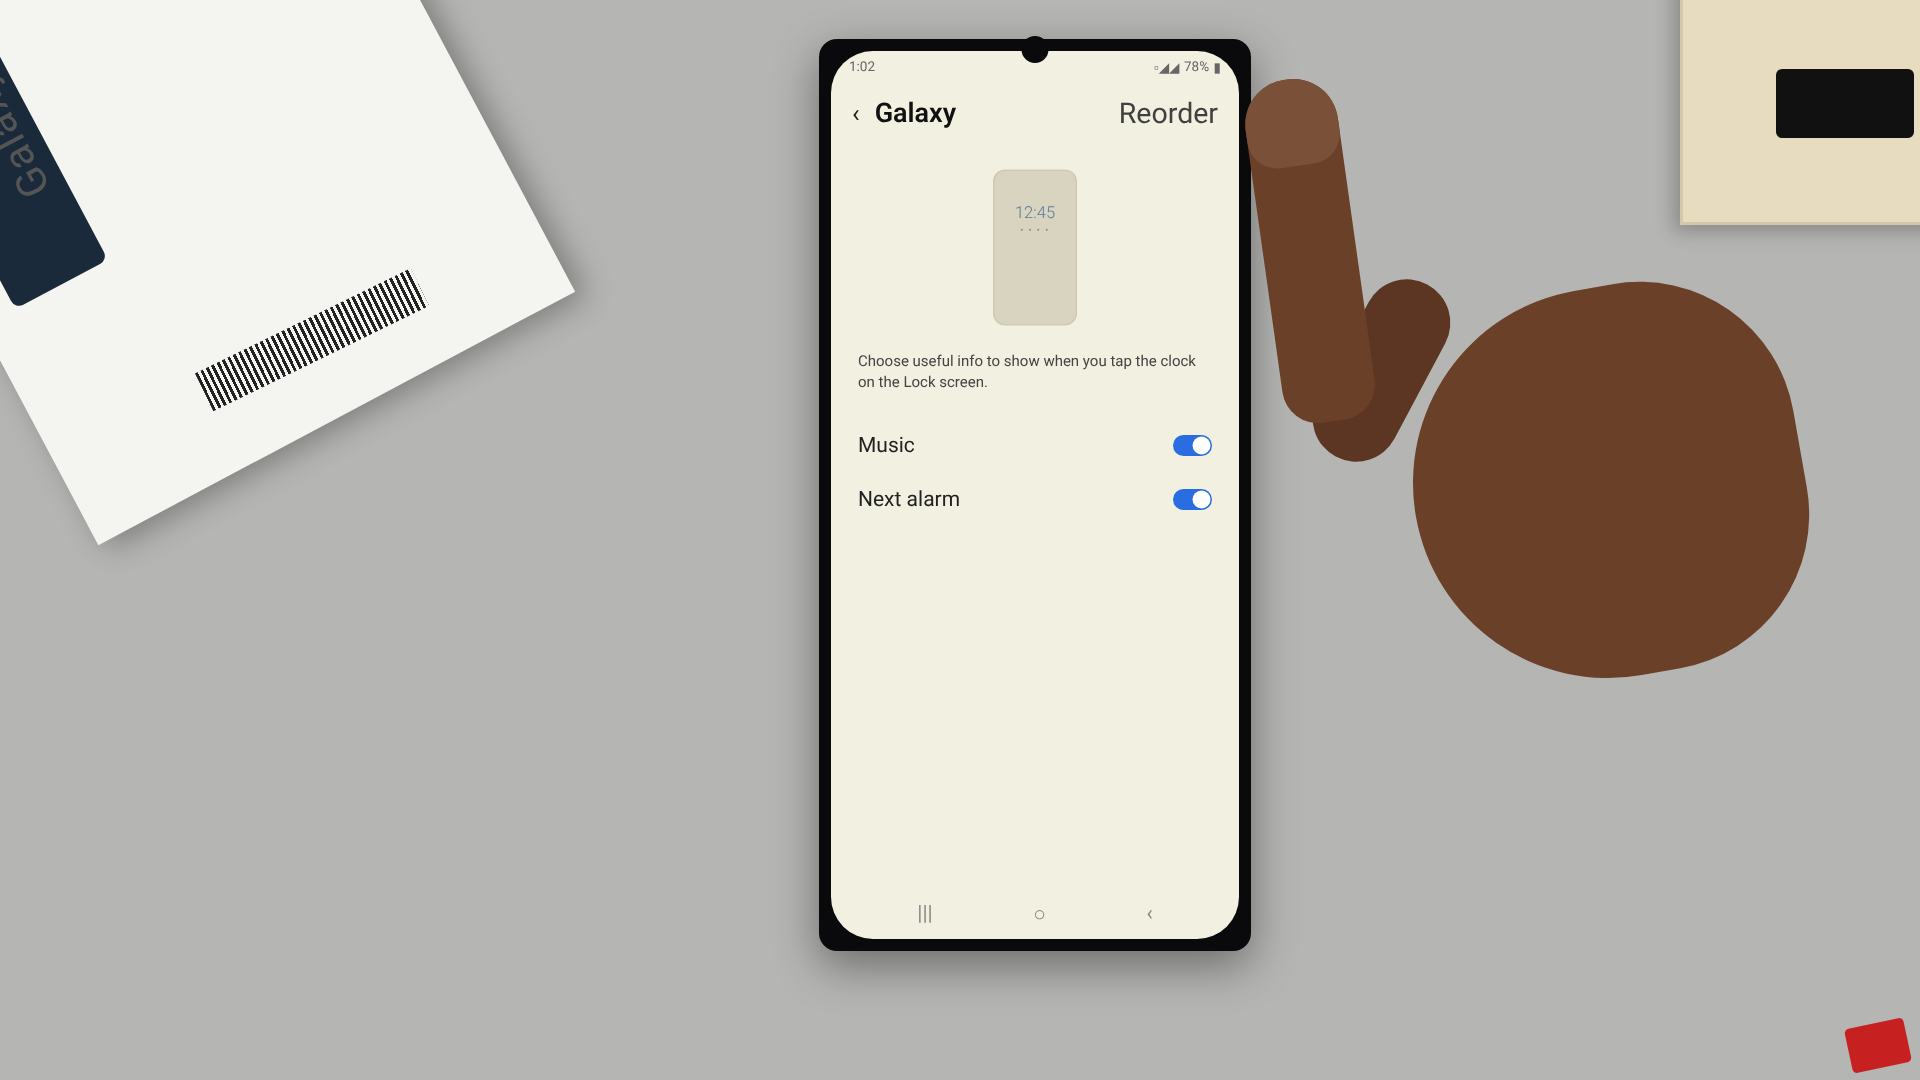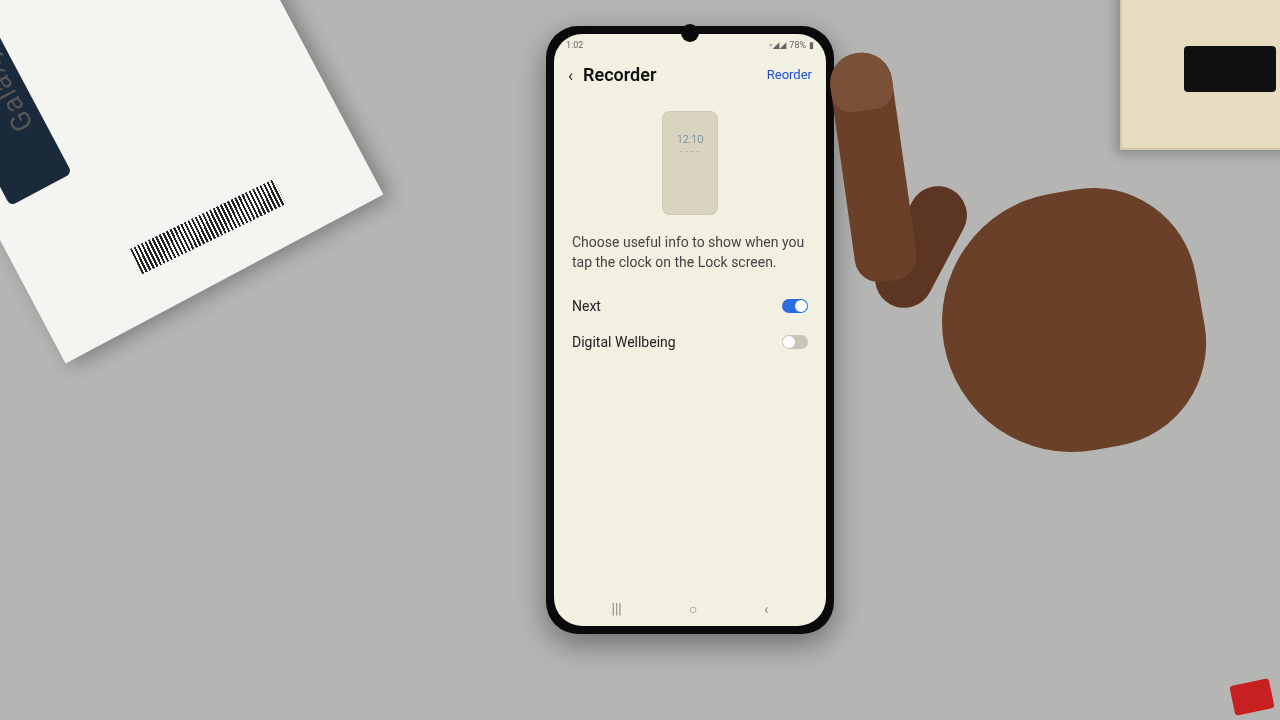--- a/index.html
+++ b/index.html
@@ -69,21 +69,21 @@
     border-radius: 4px;
   }
   
   .phone {
     position: absolute;
     left: 546px;
     top: 26px;
     width: 288px;
     height: 608px;
     background: #0a0a0c;
-    border-radius: 32px;
+    border-radius: 12px;
     padding: 8px;
     box-shadow: 0 10px 30px rgba(0,0,0,0.4);
   }
   .screen {
     width: 100%;
     height: 100%;
     background: #f2f0e0;
     border-radius: 28px;
     position: relative;
     overflow: hidden;
@@ -120,22 +120,22 @@
     color: #222;
     cursor: pointer;
   }
   .appbar-title {
     font-size: 18px;
     font-weight: 600;
     color: #111;
     flex: 1;
   }
   .reorder-btn {
-    font-size: 13px;
-    color: #1d4ed8;
+    font-size: 19px;
+    color: #404040;
     cursor: pointer;
     padding-left: 16px;
   }
   .preview-area {
     display: flex;
     justify-content: center;
     padding: 18px 0 14px;
   }
   .preview-phone {
     width: 56px;
@@ -154,21 +154,21 @@
     font-weight: 300;
   }
   .preview-dots {
     font-size: 6px;
     color: #888;
     letter-spacing: 1px;
     margin-top: 2px;
   }
   .description {
     padding: 4px 18px 16px;
-    font-size: 14px;
+    font-size: 10px;
     color: #444;
     line-height: 1.4;
   }
   .list {
     display: flex;
     flex-direction: column;
   }
   .list-row {
     display: flex;
     align-items: center;
@@ -280,43 +280,43 @@
       <span>1:02</span>
       <div class="right">
         <span>▫◢◢</span>
         <span>78%</span>
         <span>▮</span>
       </div>
     </div>
 
     <div class="appbar">
       <span class="back-arrow">‹</span>
-      <span class="appbar-title">Recorder</span>
+      <span class="appbar-title">Galaxy</span>
       <span class="reorder-btn">Reorder</span>
     </div>
 
     <div class="preview-area">
       <div class="preview-phone">
-        <div class="preview-clock">12:10</div>
+        <div class="preview-clock">12:45</div>
         <div class="preview-dots">• • • •</div>
       </div>
     </div>
 
     <div class="description">Choose useful info to show when you tap the clock on the Lock screen.</div>
 
     <div class="list">
       <div class="list-row">
-        <span>Next</span>
+        <span>Music</span>
         <div class="toggle on">
             <div class="knob"></div>
           </div>
       </div>
       <div class="list-row">
-        <span>Digital Wellbeing</span>
-        <div class="toggle off">
+        <span>Next alarm</span>
+        <div class="toggle on">
             <div class="knob"></div>
           </div>
       </div>
     </div>
 
     <div class="navbar">
       <span class="nav-icon">|||</span>
       <span class="nav-icon">○</span>
       <span class="nav-icon">‹</span>
     </div>

